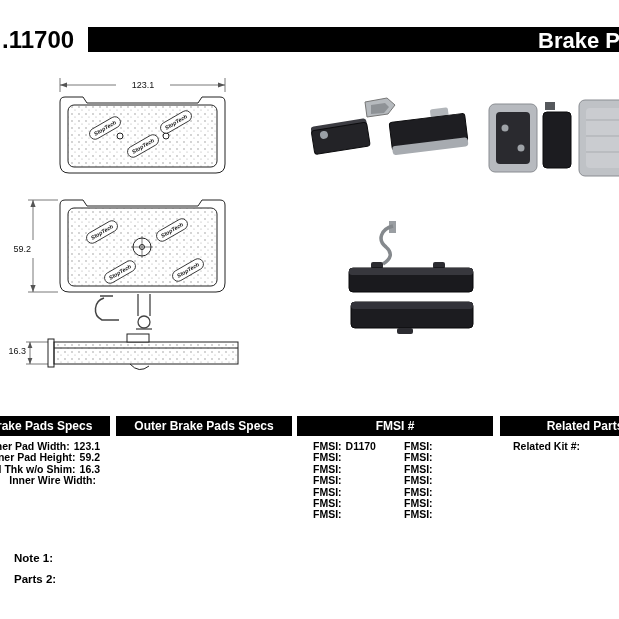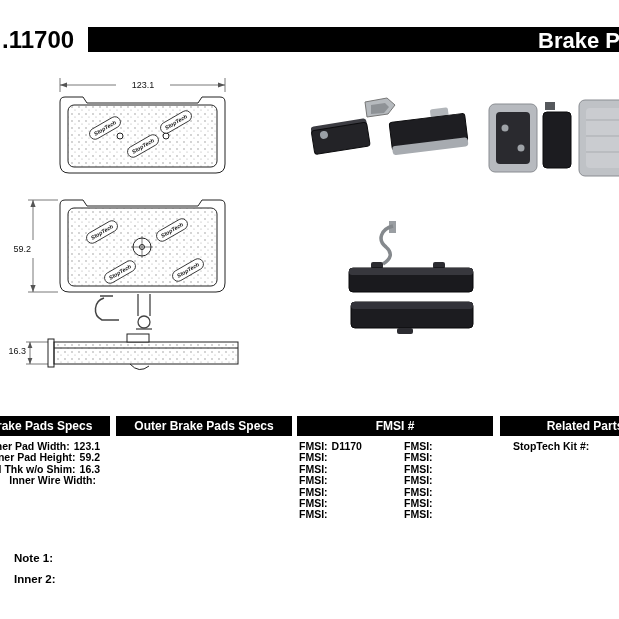--- a/index.html
+++ b/index.html
@@ -187,40 +187,40 @@
   </div>
 
   <div class="abs specrows right" style="left:-62px;top:441px;width:162px">
     <div><span>Inner Pad Width:</span><span class="val">123.1</span></div>
     <div><span>Inner Pad Height:</span><span class="val">59.2</span></div>
     <div><span>Inner Pad Thk w/o Shim:</span><span class="val">16.3</span></div>
     <div><span>Inner Wire Width:</span><span class="val"></span></div>
   </div>
 
 
-  <div class="abs specrows" style="left:299px;top:441px">
+  <div class="abs specrows" style="left:313px;top:441px">
     <div><span>FMSI:</span><span class="val">D1170</span></div>
     <div><span>FMSI:</span><span class="val"></span></div>
     <div><span>FMSI:</span><span class="val"></span></div>
     <div><span>FMSI:</span><span class="val"></span></div>
     <div><span>FMSI:</span><span class="val"></span></div>
     <div><span>FMSI:</span><span class="val"></span></div>
     <div><span>FMSI:</span><span class="val"></span></div>
   </div>
 
   <div class="abs specrows" style="left:404px;top:441px">
     <div><span>FMSI:</span><span class="val"></span></div>
     <div><span>FMSI:</span><span class="val"></span></div>
     <div><span>FMSI:</span><span class="val"></span></div>
     <div><span>FMSI:</span><span class="val"></span></div>
     <div><span>FMSI:</span><span class="val"></span></div>
     <div><span>FMSI:</span><span class="val"></span></div>
     <div><span>FMSI:</span><span class="val"></span></div>
   </div>
 
   <div class="abs specrows" style="left:513px;top:441px">
-    <div><span>StopTech Kit #:</span><span class="val"></span></div>
+    <div><span>Related Kit #:</span><span class="val"></span></div>
   </div>
 
   <div class="abs note" style="left:14px;top:552px">Note 1:</div>
-  <div class="abs note" style="left:14px;top:573px">Inner 2:</div>
+  <div class="abs note" style="left:14px;top:573px">Parts 2:</div>
 
 </div>
 
 </body></html>

